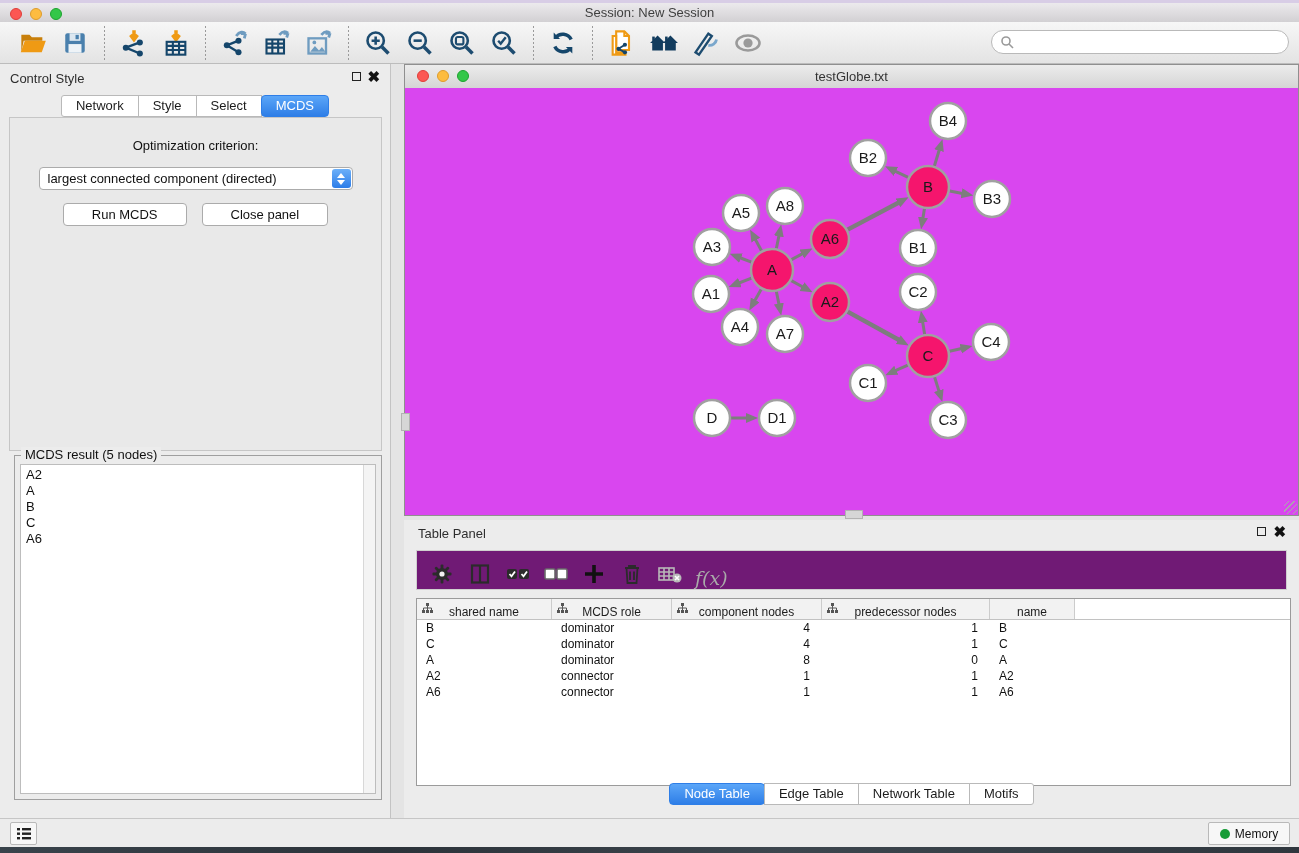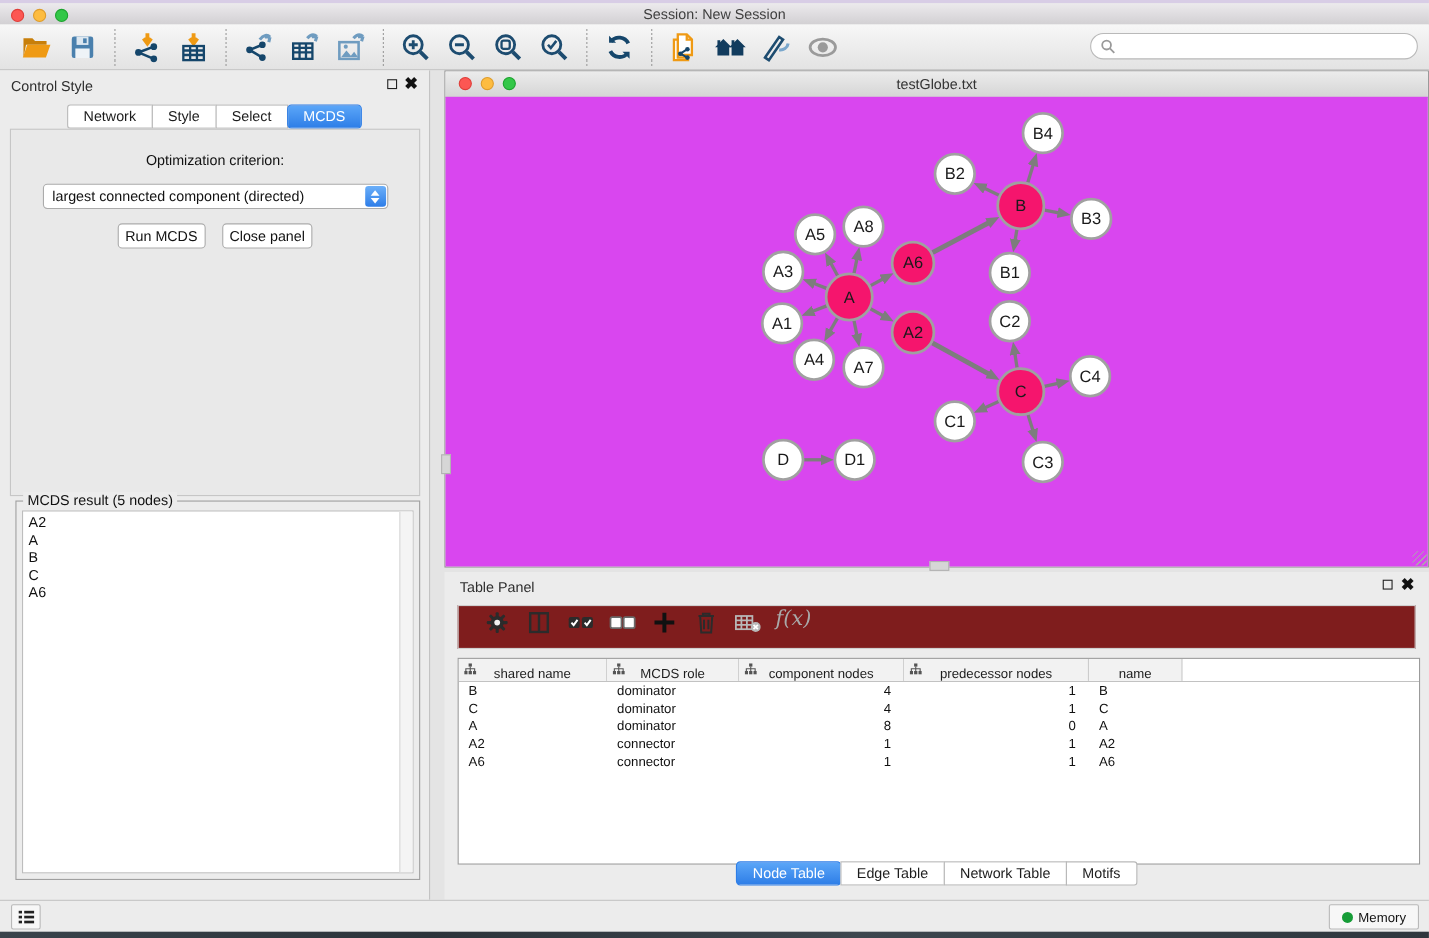--- a/index.html
+++ b/index.html
@@ -49,21 +49,21 @@
     border:1px solid #c6c6c6;}
   .opt-label{margin-top:20px;text-align:center;font-size:13px;color:#111;}
   .dropdown{position:relative;margin:14px auto 0 auto;width:314px;height:23px;background:#fff;
     border:1px solid #ababab;border-radius:4px;box-sizing:border-box;}
   .dropdown .dval{position:absolute;left:8px;top:3px;font-size:13px;color:#111;}
   .dd-stepper{position:absolute;right:1px;top:1px;width:19px;height:19px;border-radius:3px;
     background:linear-gradient(#6cb0f9,#2d7de8);display:flex;flex-direction:column;align-items:center;justify-content:center;}
   .dd-stepper .up{width:0;height:0;border-left:4px solid transparent;border-right:4px solid transparent;border-bottom:5px solid #fff;margin-bottom:2px;}
   .dd-stepper .dn{width:0;height:0;border-left:4px solid transparent;border-right:4px solid transparent;border-top:5px solid #fff;}
   .btn-row{display:flex;justify-content:center;gap:15px;margin-top:13px;}
-  .pbtn{height:23px;line-height:21px;padding:0 6px;background:#fff;border:1px solid #ababab;
+  .pbtn{height:23px;line-height:21px;padding:0 28px;background:#fff;border:1px solid #ababab;
     border-radius:4px;font-size:13px;color:#111;box-sizing:border-box;}
   .groupbox{position:absolute;left:14px;top:391px;width:368px;height:345px;
     border:1px solid #9f9f9f;box-sizing:border-box;}
   .groupbox .legend{position:absolute;left:6px;top:-9px;background:#ececec;padding:0 4px;
     font-size:13px;color:#111;}
   .listbox{position:absolute;left:5px;top:8px;width:356px;height:330px;background:#fff;
     border:1px solid #bdbdbd;box-sizing:border-box;}
   .listbox .items{padding:2px 0 0 5px;font-size:13px;color:#111;line-height:16px;}
   .vscroll{position:absolute;right:0;top:0;width:12px;height:100%;background:#f4f4f4;border-left:1px solid #d8d8d8;box-sizing:border-box;}
 
@@ -76,22 +76,22 @@
   .net-canvas{position:absolute;left:0;top:23px;width:893px;height:427px;background:#d946ef;}
   .resize-grip{position:absolute;right:1px;bottom:1px;width:13px;height:13px;
     background:repeating-linear-gradient(135deg,transparent 0 3px,#aaa 3px 4px);}
   .split-handle-left{position:absolute;left:-4px;top:348px;width:7px;height:16px;background:#d6d6d6;border:1px solid #b2b2b2;}
   .split-handle-bottom{position:absolute;left:440px;bottom:-4px;width:16px;height:7px;background:#d6d6d6;border:1px solid #b2b2b2;}
 
   
   .tpanel{position:absolute;left:404px;top:456px;width:895px;height:298px;background:#ececec;}
   .tp-header{position:absolute;left:0;top:0;width:100%;height:26px;}
   .tp-header .ptitle{position:absolute;left:14px;top:6px;font-size:13px;color:#2e2e2e;}
-  .tp-toolbar{position:absolute;left:12px;top:30px;width:871px;height:40px;background:#7f1d1d;
-    border:1px solid #cfcfcf;display:flex;align-items:flex-start;padding-left:16px;box-sizing:border-box;}
+  .tp-toolbar{position:absolute;left:12px;top:30px;width:871px;height:40px;background:#701a75;
+    border:1px solid #cfcfcf;display:flex;align-items:flex-end;padding-left:6px;box-sizing:border-box;}
   .ttool{width:30px;height:30px;margin:0 4px;display:flex;align-items:center;justify-content:center;}
   .fx-label{font-family:"DejaVu Serif",serif;font-style:italic;font-size:19px;color:#a9a9a9;margin-left:6px;}
   .dtable{position:absolute;left:12px;top:78px;width:875px;height:188px;background:#fff;
     border:1px solid #9b9b9b;box-sizing:border-box;overflow:hidden;}
   .thead{display:flex;height:20px;border-bottom:1px solid #c2c2c2;font-size:12px;color:#1d1d1d;}
   .th{position:relative;background:#f2f2f2;border-right:1px solid #cccccc;display:flex;
     align-items:flex-end;justify-content:center;box-sizing:border-box;}
   .th .tree-ic{position:absolute;left:5px;top:4px;}
   .th-fill{flex:1;background:#fff;}
   .trow{display:flex;height:16px;font-size:12px;color:#111;align-items:center;}

